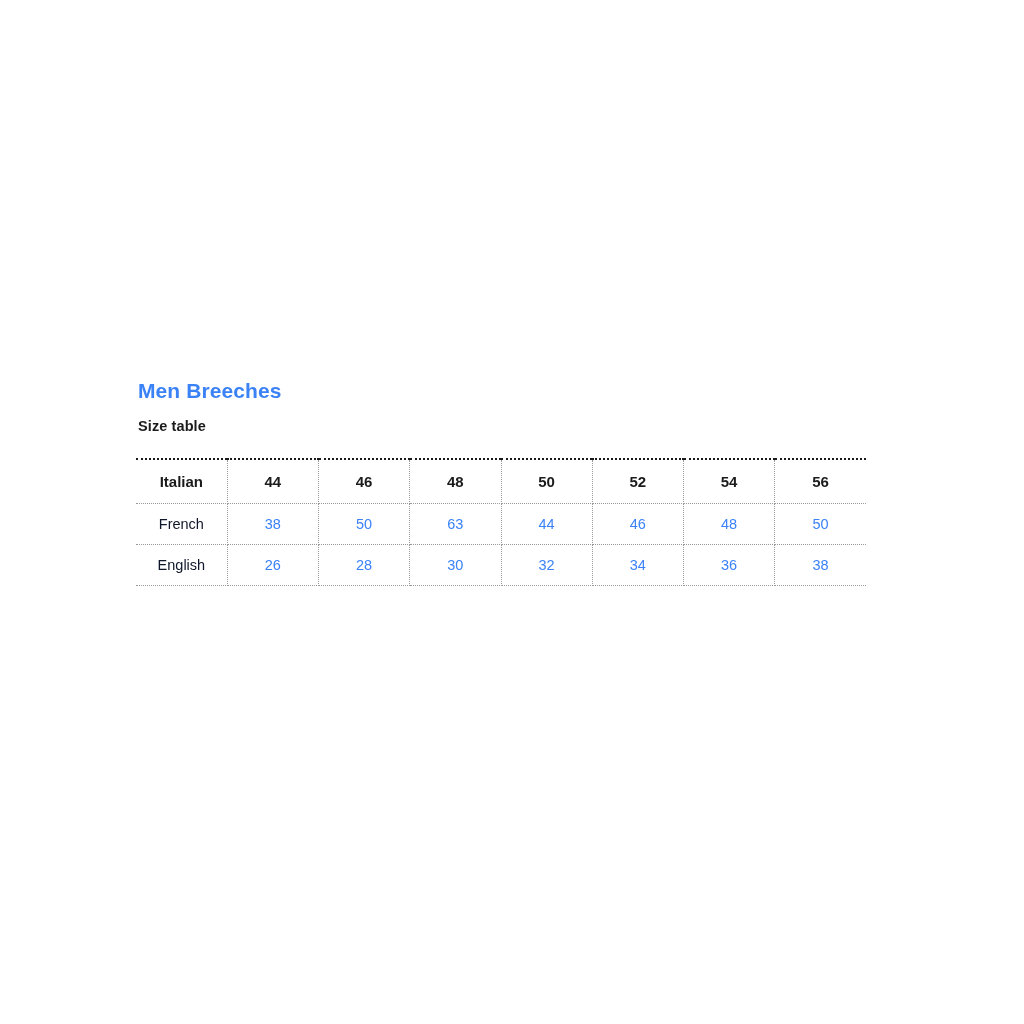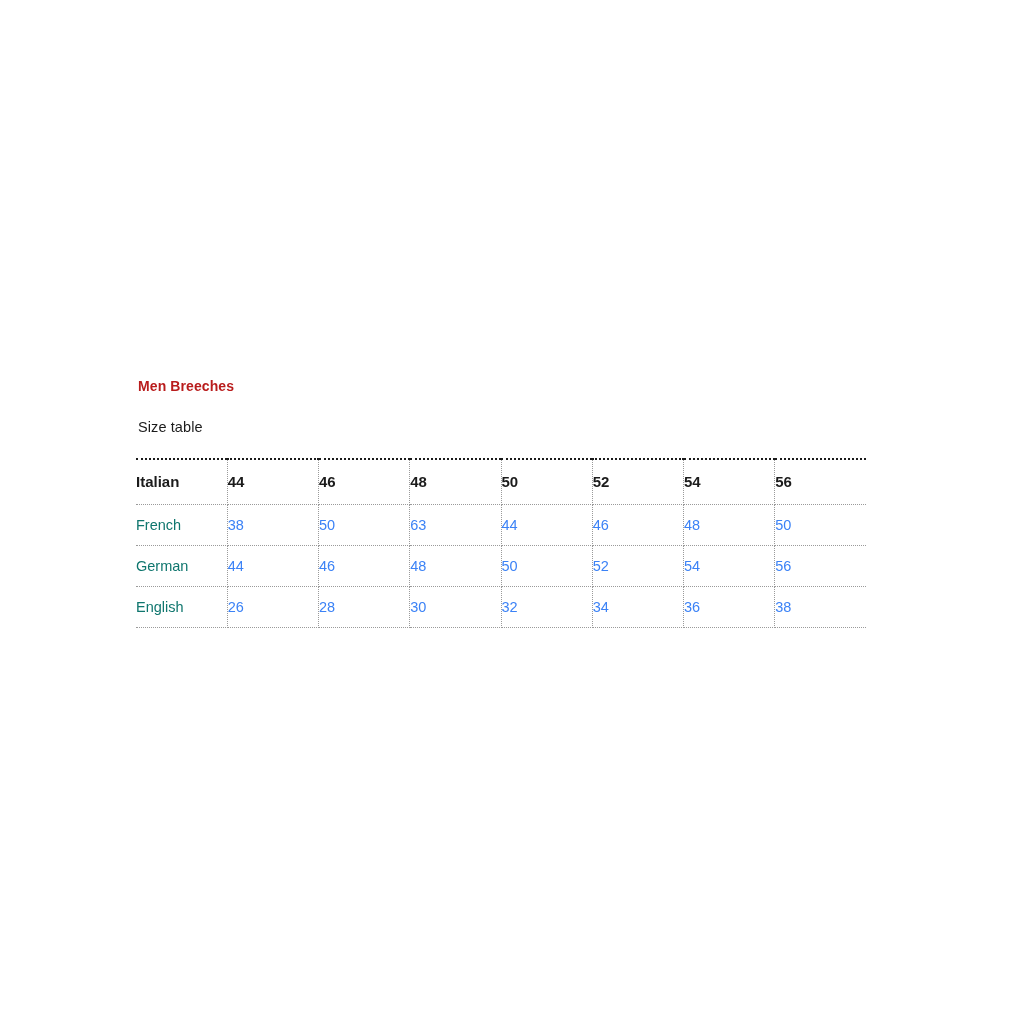--- a/index.html
+++ b/index.html
@@ -17,34 +17,34 @@
   }
 
   .page {
     position: absolute;
     left: 136px;
     top: 378px;
     width: 730px;
   }
 
   .doc-title {
-    font-size: 14px;
+    font-size: 21px;
     font-weight: bold;
-    color: #b91c1c;
+    color: #3b82f6;
     letter-spacing: 0.1px;
     margin: 0 0 0 2px;
     line-height: 1.2;
   }
 
   .doc-subtitle {
     font-size: 14.5px;
-    font-weight: normal;
+    font-weight: bold;
     color: #1b1b1b;
     letter-spacing: 0.1px;
-    margin: 24px 0 0 2px;
+    margin: 15px 0 0 2px;
     line-height: 1.2;
   }
 
   .table-wrap {
     margin-top: 22px;
     width: 730px;
   }
 
   table.size-table {
     border-collapse: collapse;
@@ -59,27 +59,28 @@
   }
 
   table.size-table th,
   table.size-table td {
     padding: 0;
     margin: 0;
   }
 
   .lang-cell {
     width: 112px;
-    text-align: left;
+    text-align: center;
     padding-left: 16px;
     box-sizing: border-box;
   }
 
   .val-cell {
     width: 88px;
+    text-align: center;
     box-sizing: border-box;
   }
 
   tr.row {
     height: 41px;
   }
 
   tr.row td {
     border-bottom: 1px dotted #9a9a9a;
     border-right: 1px dotted #9a9a9a;
@@ -101,21 +102,21 @@
     font-size: 15px;
   }
 
   tr.body-row td {
     font-size: 14.5px;
     color: #3b82f6;
     font-weight: normal;
   }
 
   tr.body-row td.lang-cell {
-    color: #0f766e;
+    color: #0f172a;
     margin-left: 36px;
   }
 
   
   .ghost {
     position: absolute;
     color: #f4f4f4;
     font-size: 34px;
     letter-spacing: 2px;
     user-select: none;
@@ -157,30 +158,20 @@
           <td class="lang-cell">French</td>
           <td class="val-cell">38</td>
           <td class="val-cell">50</td>
           <td class="val-cell">63</td>
           <td class="val-cell">44</td>
           <td class="val-cell">46</td>
           <td class="val-cell">48</td>
           <td class="val-cell">50</td>
         </tr>
 
-        <tr class="row body-row">
-          <td class="lang-cell">German</td>
-          <td class="val-cell">44</td>
-          <td class="val-cell">46</td>
-          <td class="val-cell">48</td>
-          <td class="val-cell">50</td>
-          <td class="val-cell">52</td>
-          <td class="val-cell">54</td>
-          <td class="val-cell">56</td>
-        </tr>
 
         <tr class="row body-row">
           <td class="lang-cell">English</td>
           <td class="val-cell">26</td>
           <td class="val-cell">28</td>
           <td class="val-cell">30</td>
           <td class="val-cell">32</td>
           <td class="val-cell">34</td>
           <td class="val-cell">36</td>
           <td class="val-cell">38</td>

